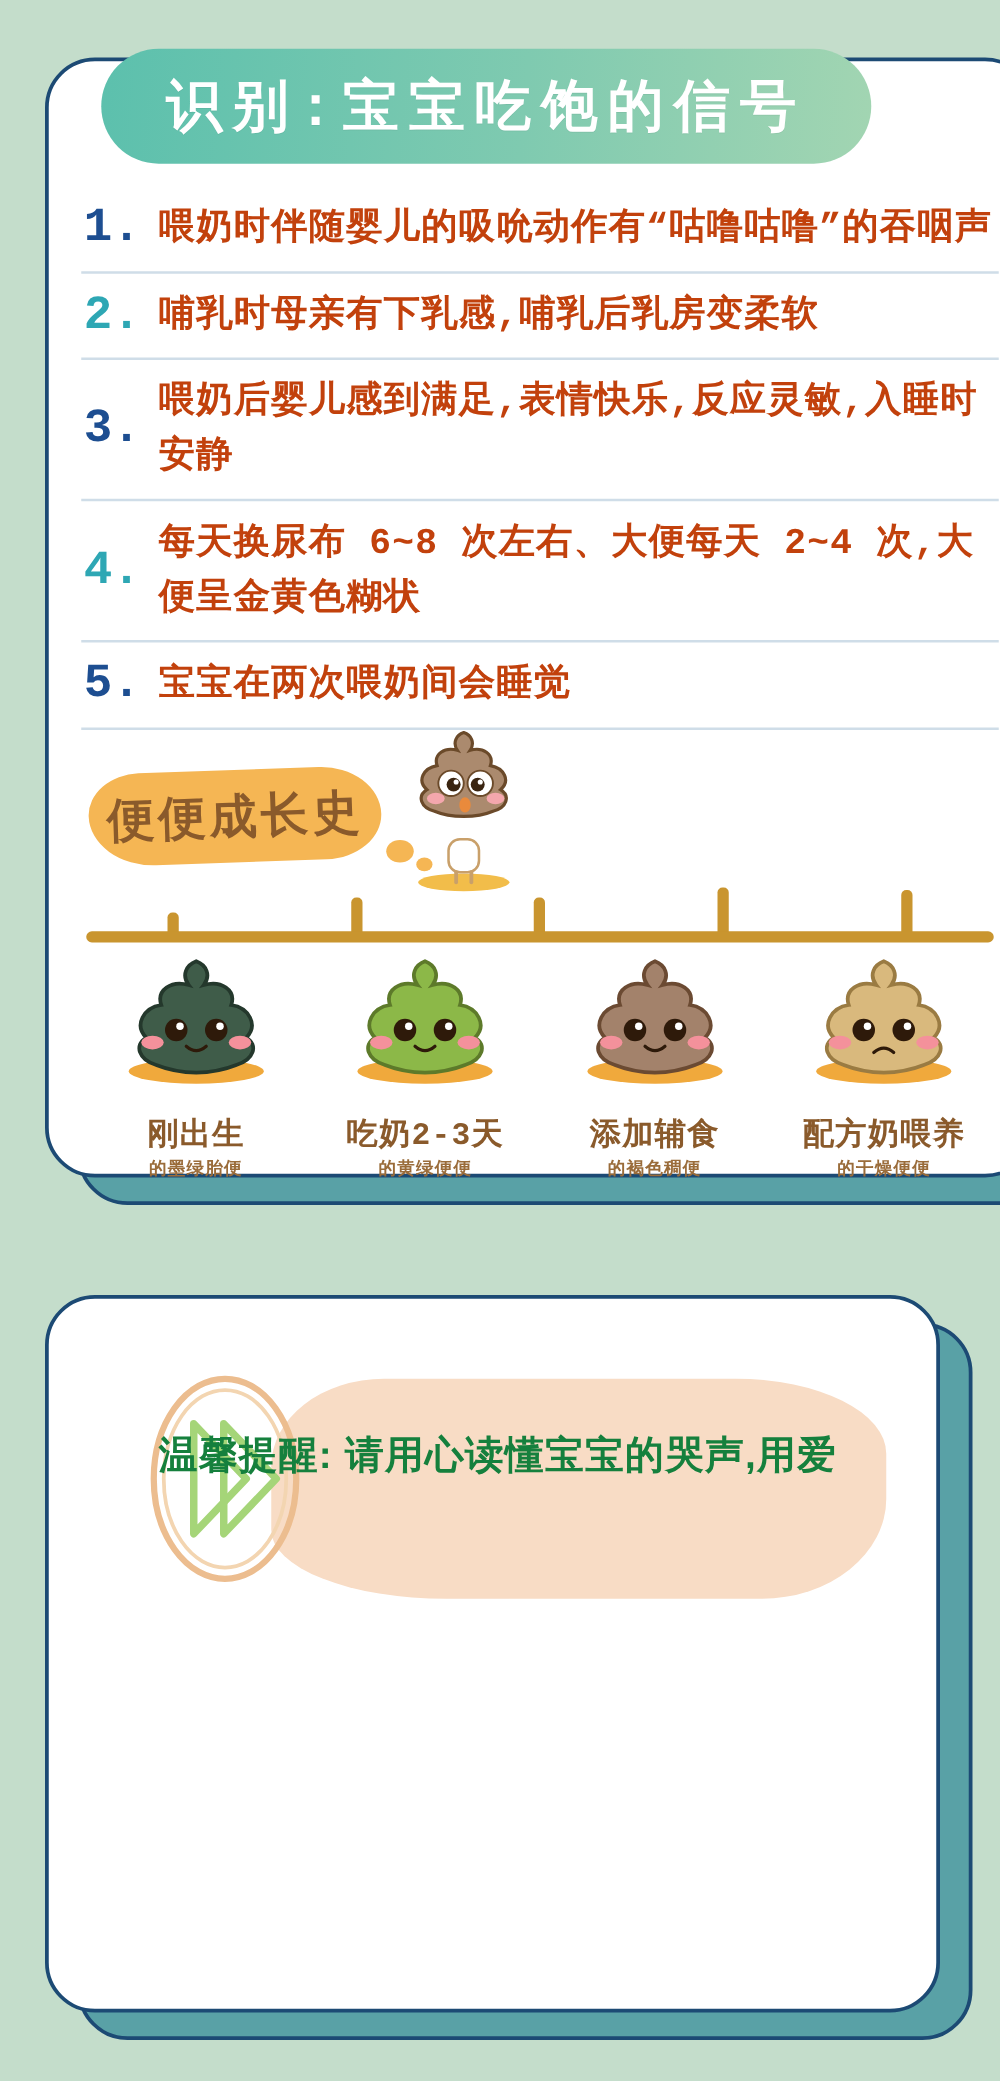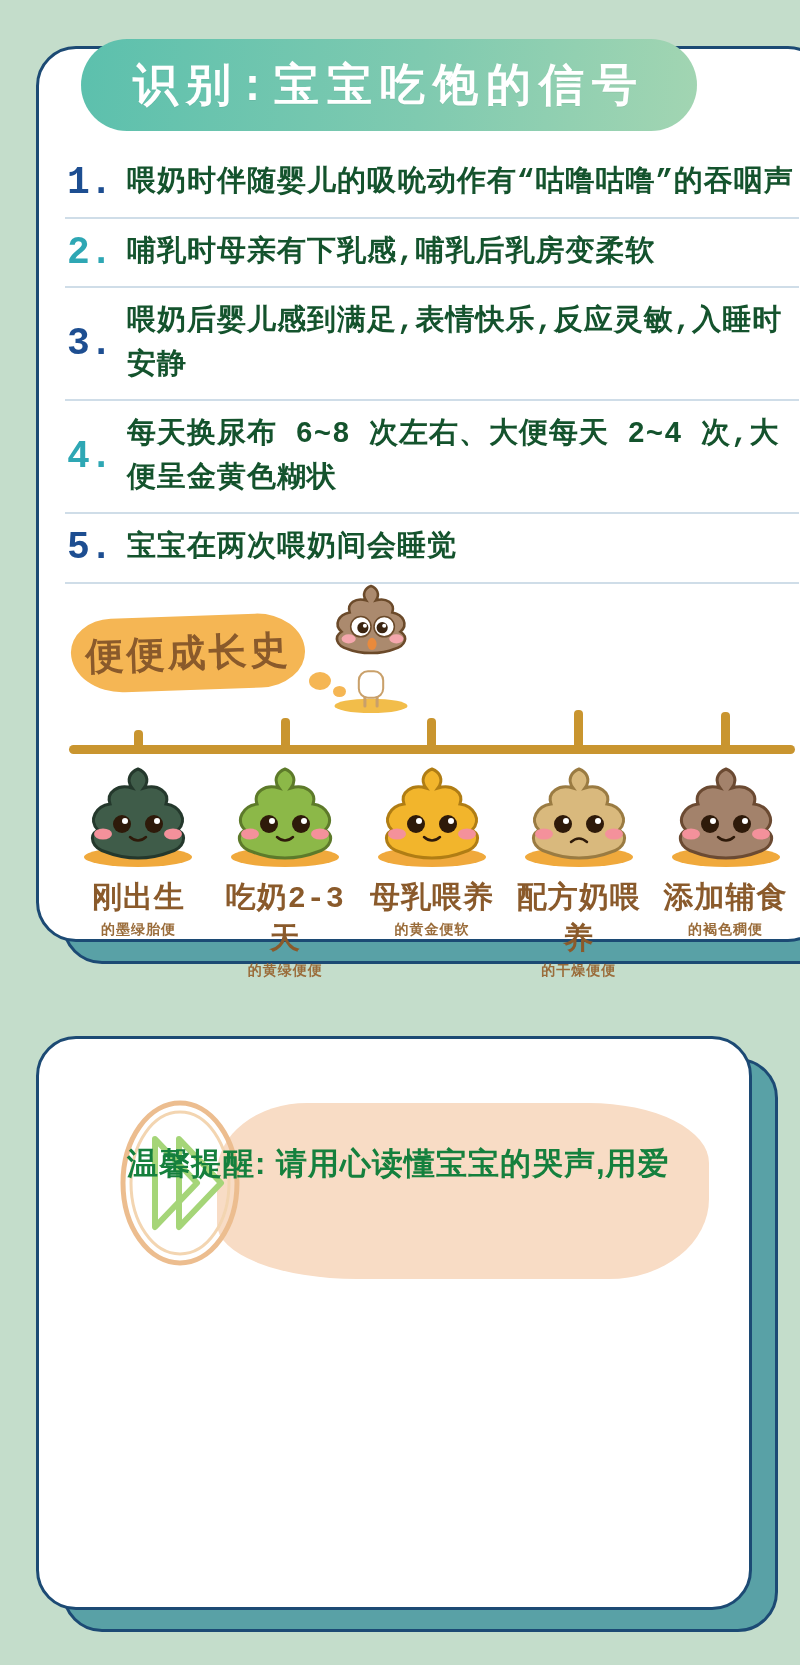--- a/index.html
+++ b/index.html
@@ -46,21 +46,21 @@
   }
 
   
   .list { list-style:none; }
   .list li {
     display:flex; align-items:center; gap:14px;
     padding:12px 2px;
     border-bottom:2px solid #cfdde8;
   }
   .num { font-size:38px; width:46px; flex-shrink:0; text-align:left; }
-  .itxt { font-size:29px; color:#14532d; line-height:1.5; letter-spacing:1px; }
+  .itxt { font-size:29px; color:#c2410c; line-height:1.5; letter-spacing:1px; }
 
   
   .poop-header { position:relative; height:112px; margin-top:16px; }
   .blob {
     position:absolute; left:6px; top:16px;
     width:234px; height:74px;
     background:#f5b654;
     border-radius:42px 50px 46px 54px / 34px 40px 36px 42px;
     transform:rotate(-2deg);
     display:flex; align-items:center; justify-content:center;
@@ -80,21 +80,21 @@
   .tick { width:9px; background:#c9952f; border-radius:4px 4px 0 0; }
   .tickcell:nth-child(2) .tick { height:16px; }
   .tickcell:nth-child(3) .tick { height:28px; }
   .tickcell:nth-child(4) .tick { height:28px; }
   .tickcell:nth-child(5) .tick { height:36px; }
   .tickcell:nth-child(6) .tick { height:34px; }
 
   .stages { display:flex; margin-top:4px; }
   .stage { flex:1; text-align:center; }
   .stage svg { width:126px; height:104px; }
-  .slabel { font-size:30px; color:#8a5a2b; letter-spacing:1px; margin-top:4px; }
+  .slabel { font-size:25px; color:#8a5a2b; letter-spacing:1px; margin-top:17px; }
   .ssub   { font-size:14px; color:#9a6c3a; letter-spacing:1px; margin-top:3px; }
 
   
   .para {
     font-size:30px; color:#1b4f9b; line-height:1.52;
     text-align:justify; text-indent:2em; letter-spacing:1px;
   }
   .reminder { position:relative; margin-top:20px; height:184px; }
   .rem-blob {
     position:absolute; left:142px; right:4px; top:2px; bottom:6px;
@@ -210,66 +210,51 @@
       <circle cx="47" cy="57" r="3" fill="#ffffff"></circle>
       <circle cx="79" cy="57" r="3" fill="#ffffff"></circle>
       <ellipse cx="25" cy="70" rx="9" ry="5.5" fill="#f4919b"></ellipse>
       <ellipse cx="95" cy="70" rx="9" ry="5.5" fill="#f4919b"></ellipse>
       <path class="pmouth" fill="none" stroke="#2e1a0a" stroke-width="2.5" stroke-linecap="round" d="M52,73 q8,7 16,0"></path>
     </svg>
     <div class="slabel">吃奶2-3天</div>
     <div class="ssub">的黄绿便便</div>
   </div>
 
-  <div class="stage">
-    <svg viewBox="0 0 120 104">
-      <ellipse cx="60" cy="93" rx="54" ry="10" fill="#f0a93c"></ellipse>
-      <path class="pbody" d="M60,5 C68,8 72,16 66,24 C80,20 92,28 88,40 C102,42 110,56 100,66 C110,72 106,84 92,88 C82,92 70,94 60,94 C50,94 38,92 28,88 C14,84 10,72 20,66 C10,56 18,42 32,40 C28,28 40,20 54,24 C48,16 52,8 60,5 Z" stroke-width="3" fill="#f2b52c" stroke="#b07d14"></path>
+
+  <div class="stage">
+    <svg viewBox="0 0 120 104">
+      <ellipse cx="60" cy="93" rx="54" ry="10" fill="#f0a93c"></ellipse>
+      <path class="pbody" d="M60,5 C68,8 72,16 66,24 C80,20 92,28 88,40 C102,42 110,56 100,66 C110,72 106,84 92,88 C82,92 70,94 60,94 C50,94 38,92 28,88 C14,84 10,72 20,66 C10,56 18,42 32,40 C28,28 40,20 54,24 C48,16 52,8 60,5 Z" stroke-width="3" fill="#a3826b" stroke="#6b4a32"></path>
       <circle cx="44" cy="60" r="9" fill="#2e1a0a"></circle>
       <circle cx="76" cy="60" r="9" fill="#2e1a0a"></circle>
       <circle cx="47" cy="57" r="3" fill="#ffffff"></circle>
       <circle cx="79" cy="57" r="3" fill="#ffffff"></circle>
       <ellipse cx="25" cy="70" rx="9" ry="5.5" fill="#f4919b"></ellipse>
       <ellipse cx="95" cy="70" rx="9" ry="5.5" fill="#f4919b"></ellipse>
       <path class="pmouth" fill="none" stroke="#2e1a0a" stroke-width="2.5" stroke-linecap="round" d="M52,73 q8,7 16,0"></path>
     </svg>
-    <div class="slabel">母乳喂养</div>
-    <div class="ssub">的黄金便软</div>
+    <div class="slabel">添加辅食</div>
+    <div class="ssub">的褐色稠便</div>
   </div>
 
   <div class="stage">
     <svg viewBox="0 0 120 104">
       <ellipse cx="60" cy="93" rx="54" ry="10" fill="#f0a93c"></ellipse>
       <path class="pbody" d="M60,5 C68,8 72,16 66,24 C80,20 92,28 88,40 C102,42 110,56 100,66 C110,72 106,84 92,88 C82,92 70,94 60,94 C50,94 38,92 28,88 C14,84 10,72 20,66 C10,56 18,42 32,40 C28,28 40,20 54,24 C48,16 52,8 60,5 Z" stroke-width="3" fill="#d9b97d" stroke="#9a7b42"></path>
       <circle cx="44" cy="60" r="9" fill="#2e1a0a"></circle>
       <circle cx="76" cy="60" r="9" fill="#2e1a0a"></circle>
       <circle cx="47" cy="57" r="3" fill="#ffffff"></circle>
       <circle cx="79" cy="57" r="3" fill="#ffffff"></circle>
       <ellipse cx="25" cy="70" rx="9" ry="5.5" fill="#f4919b"></ellipse>
       <ellipse cx="95" cy="70" rx="9" ry="5.5" fill="#f4919b"></ellipse>
       <path class="pmouth" fill="none" stroke="#2e1a0a" stroke-width="2.5" stroke-linecap="round" d="M52,78 q8,-7 16,0"></path>
     </svg>
     <div class="slabel">配方奶喂养</div>
     <div class="ssub">的干燥便便</div>
-  </div>
-
-  <div class="stage">
-    <svg viewBox="0 0 120 104">
-      <ellipse cx="60" cy="93" rx="54" ry="10" fill="#f0a93c"></ellipse>
-      <path class="pbody" d="M60,5 C68,8 72,16 66,24 C80,20 92,28 88,40 C102,42 110,56 100,66 C110,72 106,84 92,88 C82,92 70,94 60,94 C50,94 38,92 28,88 C14,84 10,72 20,66 C10,56 18,42 32,40 C28,28 40,20 54,24 C48,16 52,8 60,5 Z" stroke-width="3" fill="#a3826b" stroke="#6b4a32"></path>
-      <circle cx="44" cy="60" r="9" fill="#2e1a0a"></circle>
-      <circle cx="76" cy="60" r="9" fill="#2e1a0a"></circle>
-      <circle cx="47" cy="57" r="3" fill="#ffffff"></circle>
-      <circle cx="79" cy="57" r="3" fill="#ffffff"></circle>
-      <ellipse cx="25" cy="70" rx="9" ry="5.5" fill="#f4919b"></ellipse>
-      <ellipse cx="95" cy="70" rx="9" ry="5.5" fill="#f4919b"></ellipse>
-      <path class="pmouth" fill="none" stroke="#2e1a0a" stroke-width="2.5" stroke-linecap="round" d="M52,73 q8,7 16,0"></path>
-    </svg>
-    <div class="slabel">添加辅食</div>
-    <div class="ssub">的褐色稠便</div>
   </div>
 </div>
   </div>
 </div>
 
 <div class="card card2">
   <div class="card-inner2">
 
     <div class="reminder">
       <div class="rem-blob"></div>

